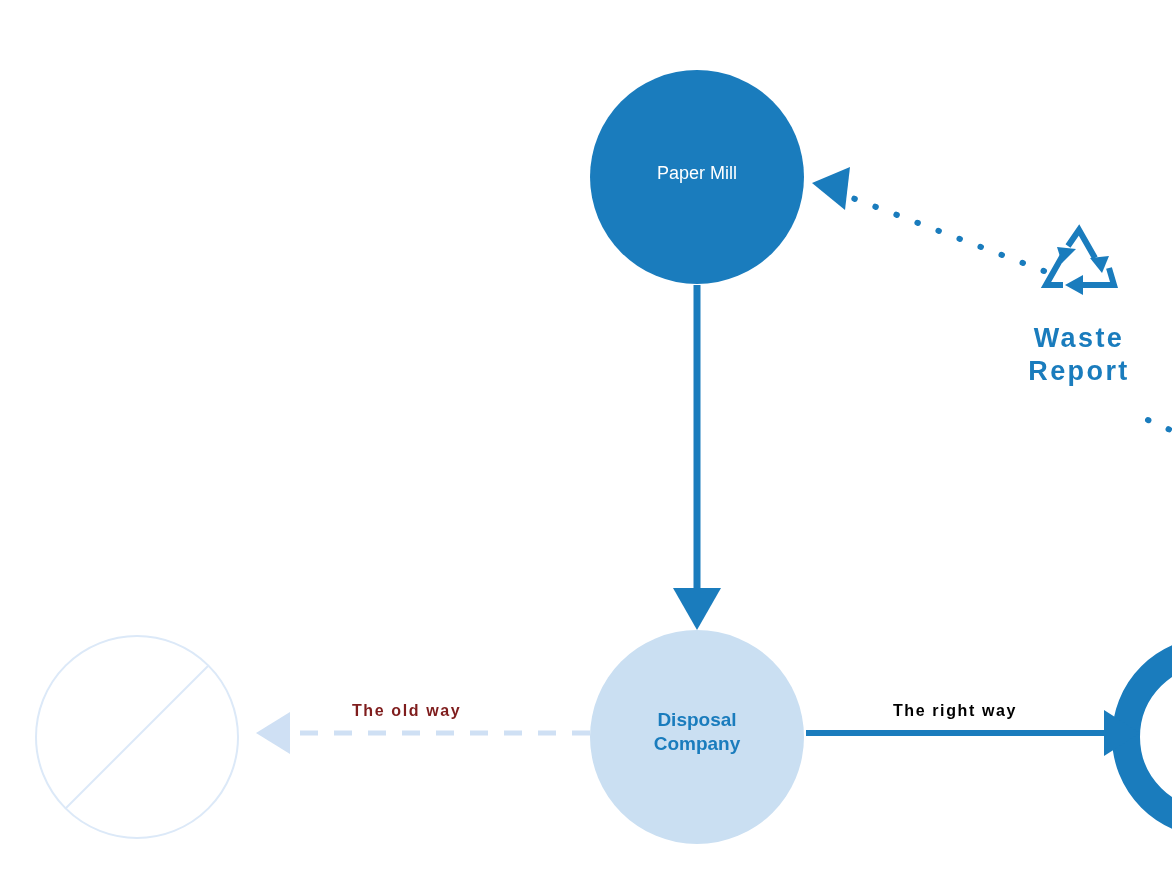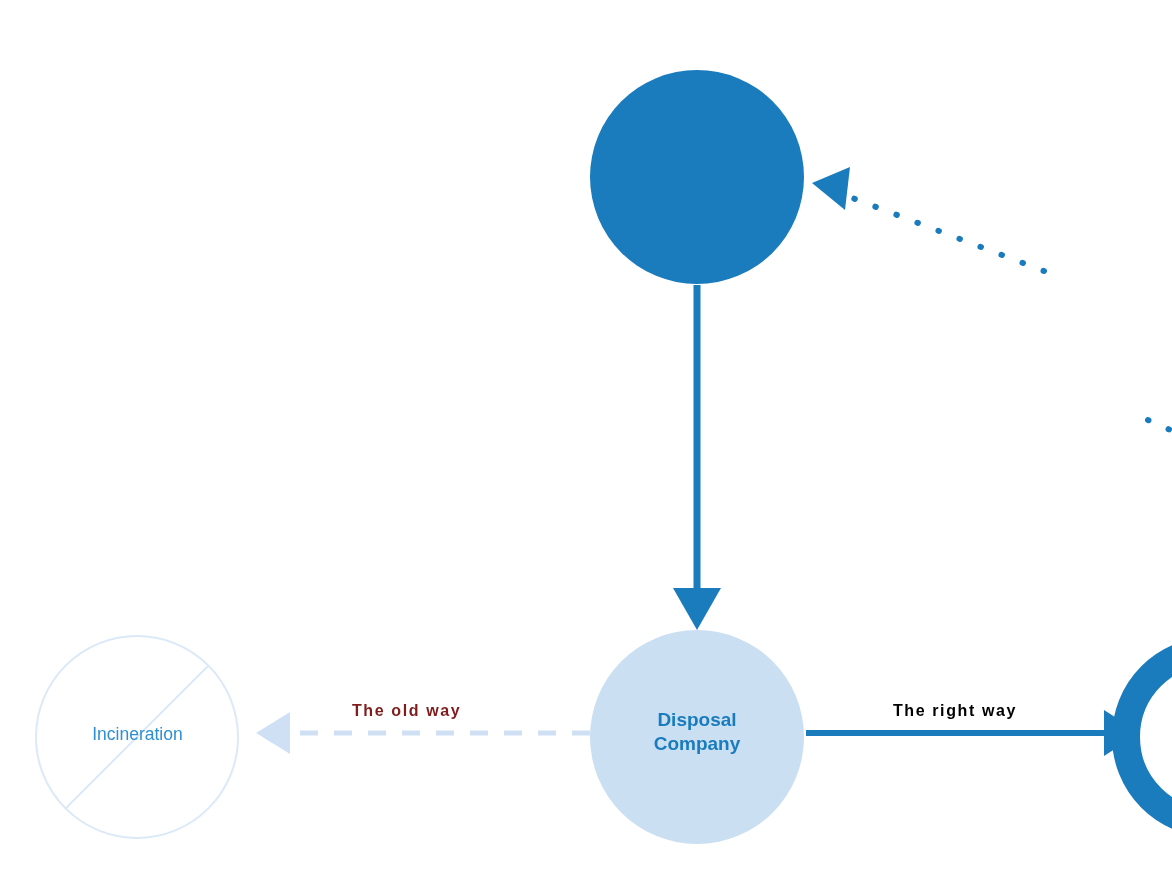--- a/index.html
+++ b/index.html
@@ -153,24 +153,44 @@
         <polygon points="812,183 850,167 845,210" fill="#1a7cbd"></polygon>
       </g>
 
       <g>
         <line x1="1148" y1="420" x2="1260" y2="470" stroke="#1a7cbd" stroke-width="6" stroke-linecap="round" stroke-dasharray="0.5 22"></line>
       </g>
 
     </g>
   </svg>
 
+  <div class="node-label label-paper-mill">Paper Mill</div>
 
   <div class="node-label label-disposal">Disposal
 Company</div>
 
-  <div class="node-label label-incineration">Incineration</div>
 
   <div class="edge-label label-old-way">The old way</div>
 
   <div class="edge-label label-right-way">The right way</div>
 
+  <div id="waste-report-badge">
+    <svg id="waste-report-icon" viewBox="0 0 92 88">
+      <g fill="none" stroke="#1a7cbd" stroke-width="6" stroke-linecap="butt" stroke-linejoin="miter">
+
+        <path d="M 35 24 L 46 8 L 62 36"></path>
+
+        <path d="M 30 33 L 13 63 L 30 63"></path>
+
+        <path d="M 76 46 L 81 63 L 47 63"></path>
+      </g>
+
+      <polygon points="24,25 43,27 29,41" fill="#1a7cbd"></polygon>
+
+      <polygon points="69,51 57,36 76,34" fill="#1a7cbd"></polygon>
+
+      <polygon points="32,63 50,53 50,73" fill="#1a7cbd"></polygon>
+    </svg>
+    <div id="waste-report-text">Waste
+Report</div>
+  </div>
 
 </div>
 
 </body></html>

